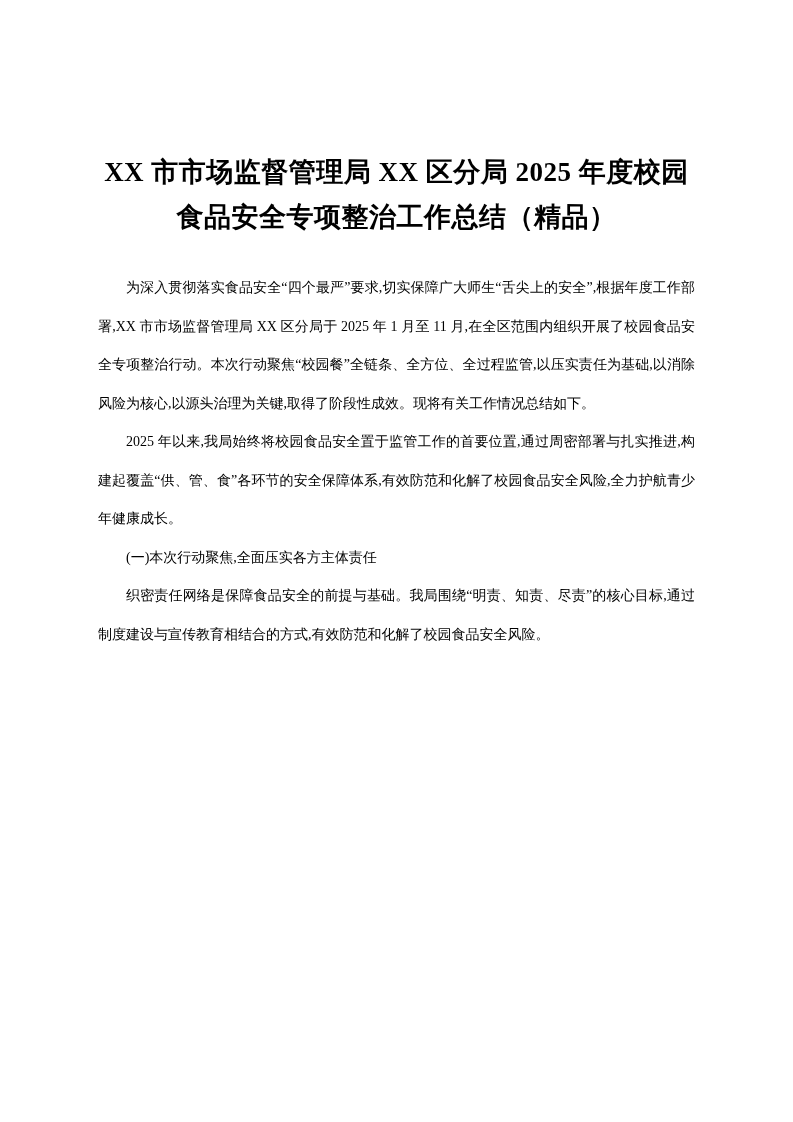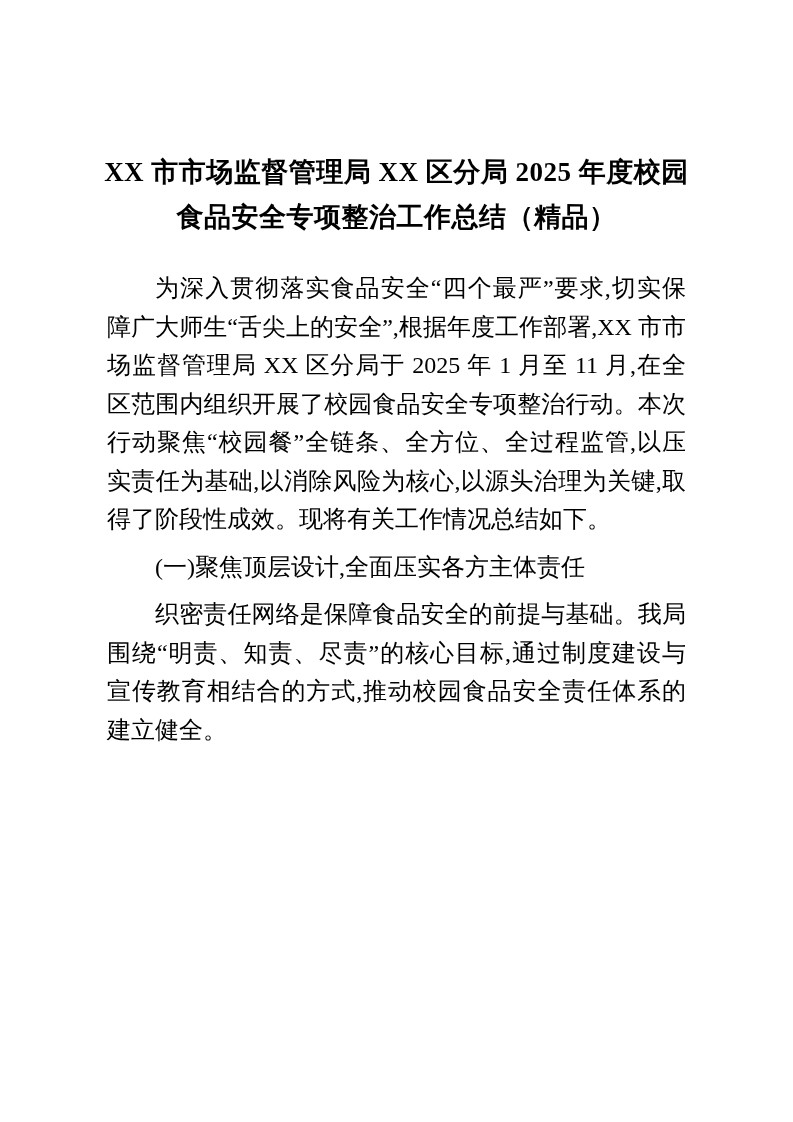--- a/index.html
+++ b/index.html
@@ -22,40 +22,41 @@
   }
   .doc-title {
     font-size: 27px;
     font-weight: 700;
     line-height: 45px;
     text-align: center;
     margin: 0 0 29px 0;
     letter-spacing: 0.5px;
   }
   .para {
-    font-size: 24px;
+    font-size: 14px;
     line-height: 38.5px;
-    margin: 9px;
+    margin: 0;
     text-align: justify;
     text-justify: inter-ideograph;
     text-indent: 2em;
     word-break: break-all;
   }
   .para.bold-heading {
     font-weight: 700;
     text-align: left;
   }
 </style>
 </head>
 <body>
 
 <div class="page">
   <h1 class="doc-title">XX 市市场监督管理局 XX 区分局 2025 年度校园食品安全专项整治工作总结（精品）</h1>
 
   <p class="para">为深入贯彻落实食品安全“四个最严”要求,切实保障广大师生“舌尖上的安全”,根据年度工作部署,XX 市市场监督管理局 XX 区分局于 2025 年 1 月至 11 月,在全区范围内组织开展了校园食品安全专项整治行动。本次行动聚焦“校园餐”全链条、全方位、全过程监管,以压实责任为基础,以消除风险为核心,以源头治理为关键,取得了阶段性成效。现将有关工作情况总结如下。</p>
 
 
+  <p class="para">2025 年以来,我局始终将校园食品安全置于监管工作的首要位置,通过周密部署与扎实推进,构建起覆盖“供、管、食”各环节的安全保障体系,有效防范和化解了校园食品安全风险,全力护航青少年健康成长。</p>
 
-  <p class="para">(一)聚焦顶层设计,全面压实各方主体责任</p>
+  <p class="para">(一)本次行动聚焦,全面压实各方主体责任</p>
 
-  <p class="para">织密责任网络是保障食品安全的前提与基础。我局围绕“明责、知责、尽责”的核心目标,通过制度建设与宣传教育相结合的方式,推动校园食品安全责任体系的建立健全。</p>
+  <p class="para">织密责任网络是保障食品安全的前提与基础。我局围绕“明责、知责、尽责”的核心目标,通过制度建设与宣传教育相结合的方式,有效防范和化解了校园食品安全风险。</p>
 
 </div>
 
 </body></html>

